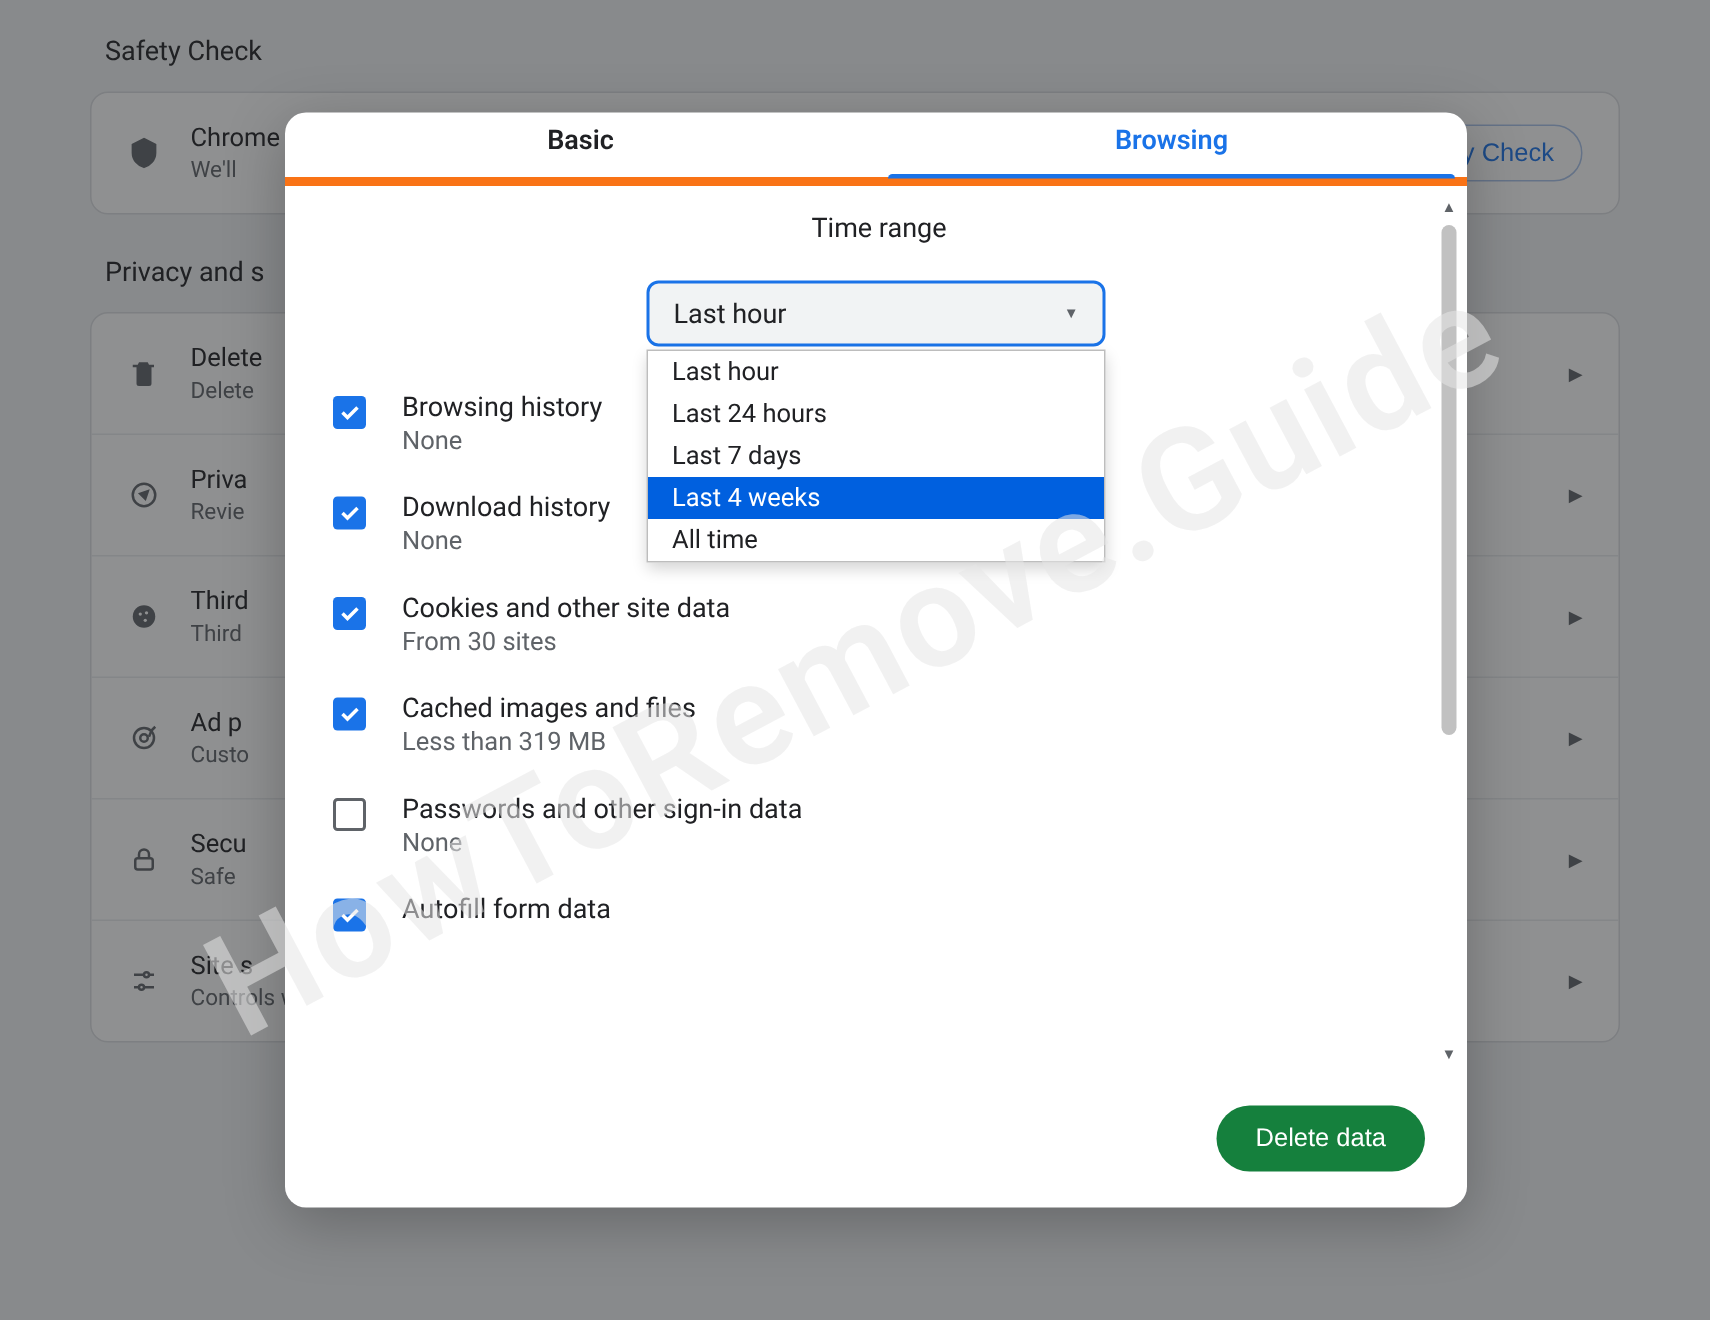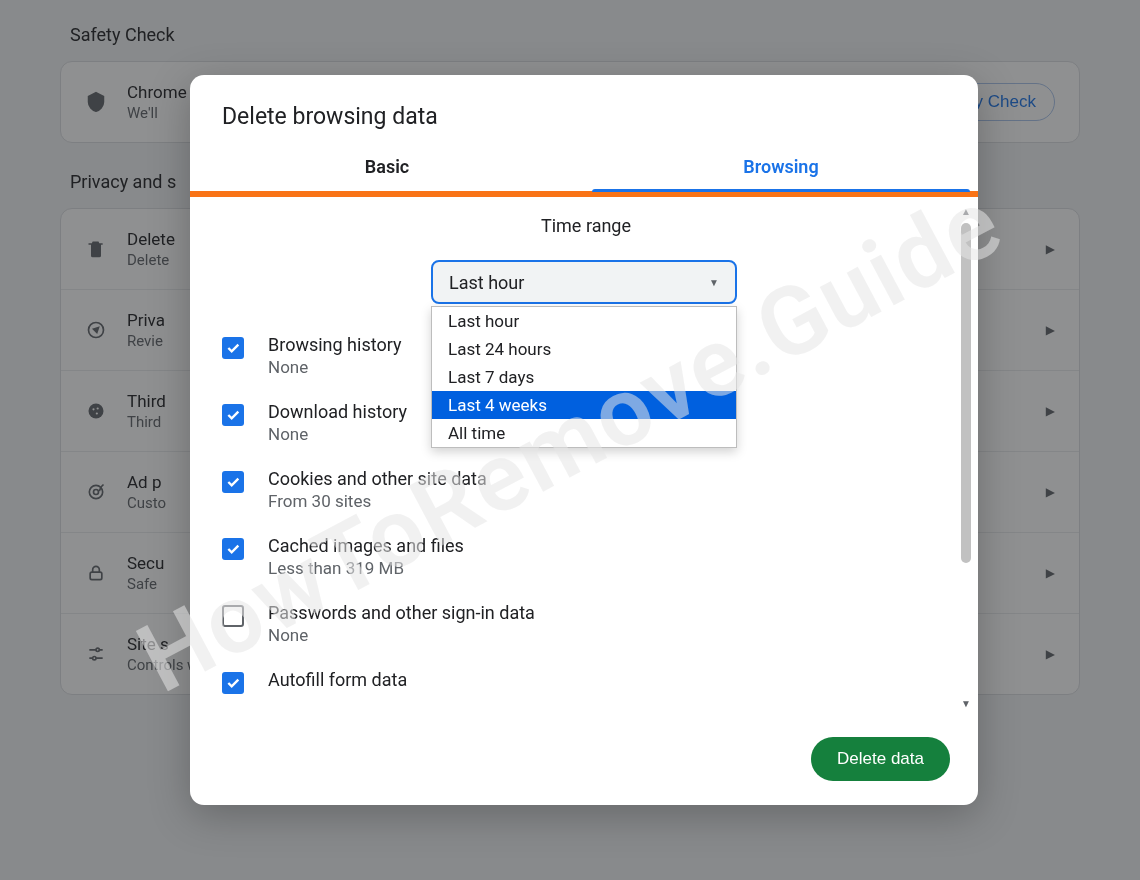--- a/index.html
+++ b/index.html
@@ -364,21 +364,20 @@
         <div class="bg-row-sub">Controls what information sites can use and show (location, camera, pop-ups, and more)</div>
       </div>
       <div class="bg-row-chevron">▶</div>
     </div>
   </div>
 </div>
 
 <div class="scrim"></div>
 
 <div class="dialog">
-  <div class="dialog-title">Delete browsing data</div>
   <div class="dialog-tabs">
     <div class="dialog-tab inactive">Basic</div>
     <div class="dialog-tab active">Browsing</div>
   </div>
   <div class="dialog-body">
     <div class="time-range-row">
       <div class="time-range-label">Time range</div>
       <div class="select-wrap">
         <div class="select-box">
           <span>Last hour</span>

